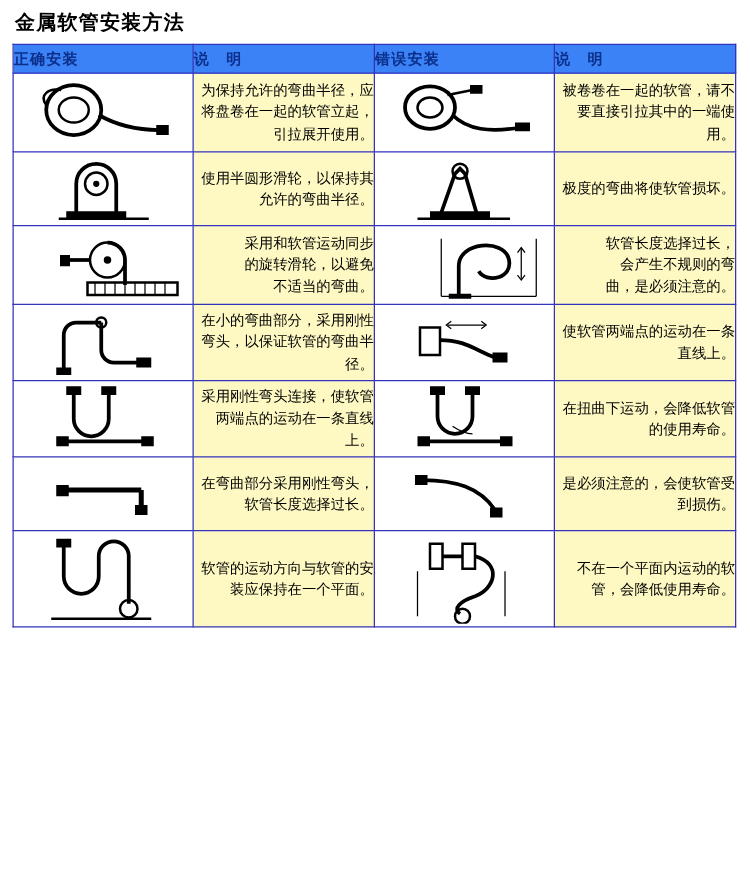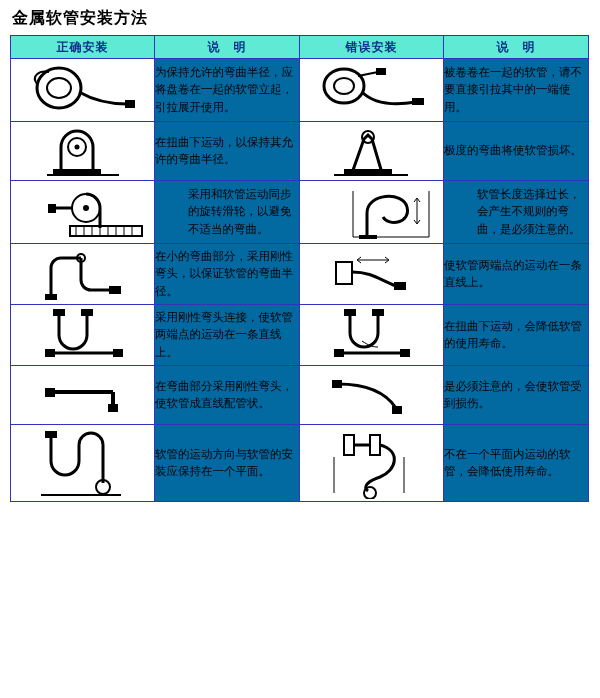--- a/index.html
+++ b/index.html
@@ -33,45 +33,45 @@
     width: 578px;
     table-layout: fixed;
     border: 1px solid #2222aa;
   }
   table.main td, table.main th {
     border: 1px solid #3333bb;
     padding: 0;
     vertical-align: middle;
   }
   thead th {
-    background: #5eead4;
+    background: #3b82f6;
     color: #0b2f8a;
     font-size: 12px;
     font-weight: bold;
     height: 22px;
-    text-align: center;
+    text-align: left;
     letter-spacing: 1px;
     margin-left: 15px;
   }
   col.img-col { width: 144px; }
   col.txt-col { width: 145px; }
 
   td.img-cell {
     background: #ffffff;
     text-align: center;
     height: 66px;
     padding: 2px 0;
   }
   td.txt-cell {
-    background: #0369a1;
+    background: #fef9c3;
     font-size: 11.5px;
     line-height: 1.5;
     padding: 4px 7px;
     color: #000;
-    text-align: left;
+    text-align: right;
   }
   .fig {
     display: block;
     margin: 0 auto;
   }
   
   tr.r0 td { height: 62px; }
   tr.r1 td { height: 58px; }
   tr.r2 td { height: 62px; padding-left: 33px; }
   tr.r3 td { height: 60px; }
@@ -132,21 +132,21 @@
       <tr class="r1">
         <td class="img-cell">
           <svg class="fig" width="120" height="52" viewBox="0 0 120 52">
             <path d="M38 48 L38 22 A16 16 0 0 1 70 22 L70 48" fill="none" stroke="#000" stroke-width="3"></path>
             <circle cx="54" cy="22" r="9" fill="none" stroke="#000" stroke-width="2"></circle>
             <circle cx="54" cy="22" r="2.5" fill="#000"></circle>
             <rect x="30" y="44" width="48" height="6" fill="#000"></rect>
             <line x1="24" y1="50" x2="96" y2="50" stroke="#000" stroke-width="2"></line>
           </svg>
         </td>
-        <td class="txt-cell">在扭曲下运动，以保持其允许的弯曲半径。</td>
+        <td class="txt-cell">使用半圆形滑轮，以保持其允许的弯曲半径。</td>
         <td class="img-cell">
           <svg class="fig" width="120" height="52" viewBox="0 0 120 52">
             <path d="M40 48 L52 14 L56 10 L60 14 L70 48" fill="none" stroke="#000" stroke-width="3"></path>
             <circle cx="56" cy="12" r="6" fill="none" stroke="#000" stroke-width="2"></circle>
             <rect x="32" y="44" width="48" height="6" fill="#000"></rect>
             <line x1="22" y1="50" x2="96" y2="50" stroke="#000" stroke-width="2"></line>
           </svg>
         </td>
         <td class="txt-cell">极度的弯曲将使软管损坏。</td>
       </tr>
@@ -241,21 +241,21 @@
 
       <tr class="r6">
         <td class="img-cell">
           <svg class="fig" width="124" height="50" viewBox="0 0 124 50">
             <line x1="30" y1="22" x2="92" y2="22" stroke="#000" stroke-width="4"></line>
             <path d="M92 22 L92 36" stroke="#000" stroke-width="4"></path>
             <rect x="24" y="18" width="10" height="9" fill="#000"></rect>
             <rect x="87" y="34" width="10" height="8" fill="#000"></rect>
           </svg>
         </td>
-        <td class="txt-cell">在弯曲部分采用刚性弯头，使软管成直线配管状。</td>
+        <td class="txt-cell">在弯曲部分采用刚性弯头，软管长度选择过长。</td>
         <td class="img-cell">
           <svg class="fig" width="124" height="50" viewBox="0 0 124 50">
             <path d="M28 14 C54 14 74 20 86 38" fill="none" stroke="#000" stroke-width="3"></path>
             <rect x="22" y="10" width="10" height="8" fill="#000"></rect>
             <rect x="82" y="36" width="10" height="8" fill="#000"></rect>
           </svg>
         </td>
         <td class="txt-cell">是必须注意的，会使软管受到损伤。</td>
       </tr>
 

